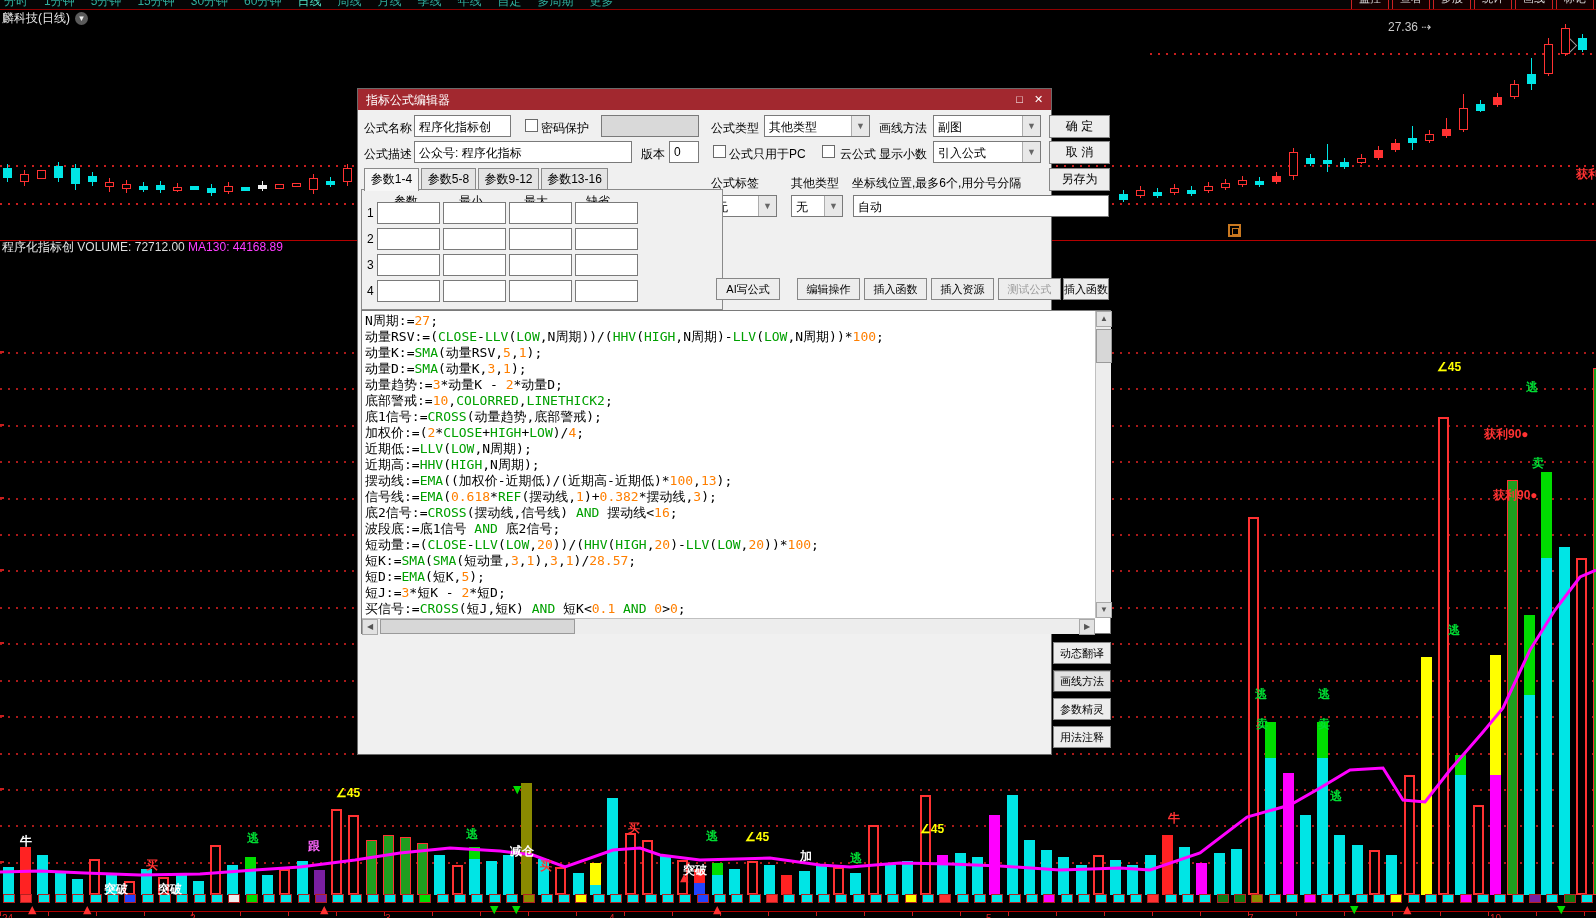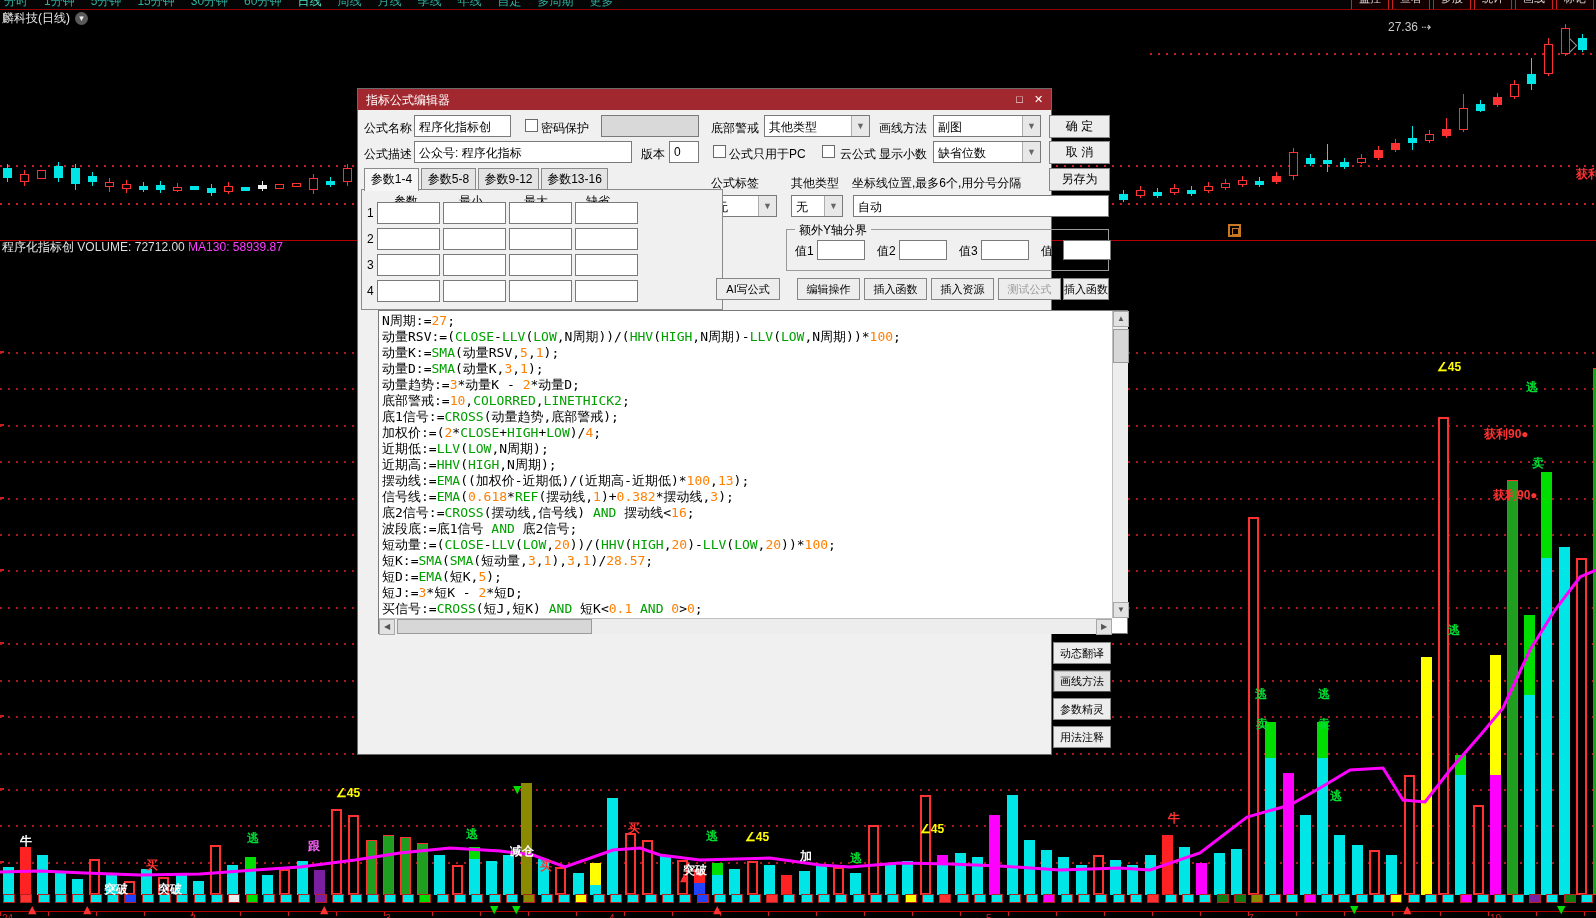--- a/index.html
+++ b/index.html
@@ -97,21 +97,21 @@
     <span class="stock-dd">▾</span>
   </div>
 
   <div class="abs" id="chart" style="left:0;top:0;width:1596px;height:918px">
     <div class="pricelabel" style="left:1388px;top:20px"><span>27.36</span> ⇢</div>
     <div class="diamond" style="left:1564px;top:40px"></div>
     <div class="sqmarker" style="left:1228px;top:224px"></div>
     <div class="indheader">
       <span style="color:#e8e8e8">程序化指标创</span>
       <span style="color:#dcdcdc"> <span>VOLUME:</span> <span>72712.00</span></span>
-      <span style="color:#ff3dff"> <span>MA130:</span> <span>58939.87</span></span>
+      <span style="color:#ff3dff"> <span>MA130:</span> <span>44168.89</span></span>
     </div>
     <svg id="maline" style="position:absolute;left:0;top:540px;z-index:3" width="1596" height="378">
         <polyline points="0,332 40,331 85,333 140,335 200,334 255,330 300,327 355,320 400,313 450,308 500,311 533,315 565,327 613,310 640,308 660,315 700,320 770,318 820,325 850,327 900,323 950,324 1000,326 1060,330 1120,328 1150,330 1200,313 1247,277 1290,265 1320,248 1350,230 1383,228 1403,260 1425,262 1450,230 1483,192 1503,168 1530,110 1555,70 1580,37 1596,30" fill="none" stroke="#ff00ff" stroke-width="3"></polyline>
       </svg>
   <div class="dot" style="left: 0px; top: 165px; width: 1596px;"></div>
       <div class="dot" style="left: 0px; top: 203px; width: 1596px;"></div>
       <div class="dot" style="left: 1150px; top: 53px; width: 446px;"></div>
       <div class="solidline" style="left: 0px; top: 240px; width: 1596px;"></div>
       <div class="dot" style="left: 0px; top: 352px; width: 1596px; opacity: 0.85;"></div>
       <div class="dot" style="left: 0px; top: 388px; width: 1596px; opacity: 0.85;"></div>
@@ -483,21 +483,21 @@
       <span class="ttl">指标公式编辑器</span>
       <span class="tbico" style="right:24px">□</span>
       <span class="tbico" style="right:5px">✕</span>
     </div>
 
     <span class="lbl" style="left:6px;top:31px">公式名称</span>
     <div class="inp" style="left:56px;top:26px;width:97px">程序化指标创</div>
     <span class="cb" style="left:167px;top:30px"></span>
     <span class="lbl" style="left:183px;top:31px">密码保护</span>
     <div class="inp dis" style="left:243px;top:26px;width:98px"></div>
-    <span class="lbl" style="left:353px;top:31px">底部警戒</span>
+    <span class="lbl" style="left:353px;top:31px">公式类型</span>
     <div class="sel" style="left:406px;top:26px;width:106px">
       <span class="val">其他类型</span>
         <span class="sarr">▼</span>
     </div>
     <span class="lbl" style="left:521px;top:31px">画线方法</span>
     <div class="sel" style="left:575px;top:26px;width:108px">
       <span class="val">副图</span>
         <span class="sarr">▼</span>
     </div>
     <div class="btn" style="left:691px;top:26px;width:61px">确 定</div>
@@ -505,21 +505,21 @@
     <span class="lbl" style="left:6px;top:57px">公式描述</span>
     <div class="inp" style="left:56px;top:52px;width:218px">公众号: 程序化指标</div>
     <span class="lbl" style="left:283px;top:57px">版本</span>
     <div class="inp" style="left:311px;top:52px;width:30px">0</div>
     <span class="cb" style="left:355px;top:56px"></span>
     <span class="lbl" style="left:371px;top:57px">公式只用于PC</span>
     <span class="cb" style="left:464px;top:56px"></span>
     <span class="lbl" style="left:482px;top:57px">云公式</span>
     <span class="lbl" style="left:521px;top:57px">显示小数</span>
     <div class="sel" style="left:575px;top:52px;width:108px">
-      <span class="val">缺省位数</span>
+      <span class="val">引入公式</span>
         <span class="sarr">▼</span>
     </div>
     <div class="btn" style="left:691px;top:52px;width:61px">取 消</div>
     <div class="btn" style="left:691px;top:79px;width:61px">另存为</div>
 
     <div class="tab act" style="left: 6px; top: 79px; width: 55px;">参数1-4</div>
       <div class="tab" style="left: 63px; top: 79px; width: 55px;">参数5-8</div>
       <div class="tab" style="left: 120px; top: 79px; width: 61px;">参数9-12</div>
       <div class="tab" style="left: 183px; top: 79px; width: 67px;">参数13-16</div>
       <div id="tabs"></div>
@@ -532,36 +532,24 @@
     </div>
     <div class="sel" style="left:433px;top:106px;width:52px">
       <span class="val">无</span>
         <span class="sarr">▼</span>
     </div>
     <div class="inp" style="left:495px;top:106px;width:256px">自动</div>
 
     <div class="panel" style="left:3px;top:100px;width:362px;height:121px"></div>
     <div id="pgrid"></div>
 
-    <div class="group" style="left:428px;top:140px;width:323px;height:42px">
-      <span class="gt">额外Y轴分界</span>
-      <div id="ygroup-items"></div>
-    <div class="lbl" style="left: 8px; top: 13px;">值1</div>
-        <div class="inp" style="left: 30px; top: 10px; width: 48px; height: 20px;"></div>
-        <div class="lbl" style="left: 90px; top: 13px;">值2</div>
-        <div class="inp" style="left: 112px; top: 10px; width: 48px; height: 20px;"></div>
-        <div class="lbl" style="left: 172px; top: 13px;">值3</div>
-        <div class="inp" style="left: 194px; top: 10px; width: 48px; height: 20px;"></div>
-        <div class="lbl" style="left: 254px; top: 13px;">值4</div>
-        <div class="inp" style="left: 276px; top: 10px; width: 48px; height: 20px;"></div>
-      </div>
 
     <div id="actions"></div>
 
-    <div class="edwrap" style="left:20px;top:221px;width:750px;height:324px">
+    <div class="edwrap" style="left:3px;top:221px;width:750px;height:324px">
       <div class="codearea" id="codearea" style="width:733px;height:307px"><div class="cl"><span class="tk-d">N周期:=</span><span class="tk-n">27</span><span class="tk-d">;</span></div><div class="cl"><span class="tk-d">动量RSV:=(</span><span class="tk-k">CLOSE</span><span class="tk-d">-</span><span class="tk-k">LLV</span><span class="tk-d">(</span><span class="tk-k">LOW</span><span class="tk-d">,N周期))/(</span><span class="tk-k">HHV</span><span class="tk-d">(</span><span class="tk-k">HIGH</span><span class="tk-d">,N周期)-</span><span class="tk-k">LLV</span><span class="tk-d">(</span><span class="tk-k">LOW</span><span class="tk-d">,N周期))*</span><span class="tk-n">100</span><span class="tk-d">;</span></div><div class="cl"><span class="tk-d">动量K:=</span><span class="tk-k">SMA</span><span class="tk-d">(动量RSV,</span><span class="tk-n">5</span><span class="tk-d">,</span><span class="tk-n">1</span><span class="tk-d">);</span></div><div class="cl"><span class="tk-d">动量D:=</span><span class="tk-k">SMA</span><span class="tk-d">(动量K,</span><span class="tk-n">3</span><span class="tk-d">,</span><span class="tk-n">1</span><span class="tk-d">);</span></div><div class="cl"><span class="tk-d">动量趋势:=</span><span class="tk-n">3</span><span class="tk-d">*动量K - </span><span class="tk-n">2</span><span class="tk-d">*动量D;</span></div><div class="cl"><span class="tk-d">底部警戒:=</span><span class="tk-n">10</span><span class="tk-d">,</span><span class="tk-k">COLORRED</span><span class="tk-d">,</span><span class="tk-k">LINETHICK2</span><span class="tk-d">;</span></div><div class="cl"><span class="tk-d">底1信号:=</span><span class="tk-k">CROSS</span><span class="tk-d">(动量趋势,底部警戒);</span></div><div class="cl"><span class="tk-d">加权价:=(</span><span class="tk-n">2</span><span class="tk-d">*</span><span class="tk-k">CLOSE</span><span class="tk-d">+</span><span class="tk-k">HIGH</span><span class="tk-d">+</span><span class="tk-k">LOW</span><span class="tk-d">)/</span><span class="tk-n">4</span><span class="tk-d">;</span></div><div class="cl"><span class="tk-d">近期低:=</span><span class="tk-k">LLV</span><span class="tk-d">(</span><span class="tk-k">LOW</span><span class="tk-d">,N周期);</span></div><div class="cl"><span class="tk-d">近期高:=</span><span class="tk-k">HHV</span><span class="tk-d">(</span><span class="tk-k">HIGH</span><span class="tk-d">,N周期);</span></div><div class="cl"><span class="tk-d">摆动线:=</span><span class="tk-k">EMA</span><span class="tk-d">((加权价-近期低)/(近期高-近期低)*</span><span class="tk-n">100</span><span class="tk-d">,</span><span class="tk-n">13</span><span class="tk-d">);</span></div><div class="cl"><span class="tk-d">信号线:=</span><span class="tk-k">EMA</span><span class="tk-d">(</span><span class="tk-n">0.618</span><span class="tk-d">*</span><span class="tk-k">REF</span><span class="tk-d">(摆动线,</span><span class="tk-n">1</span><span class="tk-d">)+</span><span class="tk-n">0.382</span><span class="tk-d">*摆动线,</span><span class="tk-n">3</span><span class="tk-d">);</span></div><div class="cl"><span class="tk-d">底2信号:=</span><span class="tk-k">CROSS</span><span class="tk-d">(摆动线,信号线) </span><span class="tk-k">AND</span><span class="tk-d"> 摆动线&lt;</span><span class="tk-n">16</span><span class="tk-d">;</span></div><div class="cl"><span class="tk-d">波段底:=底1信号 </span><span class="tk-k">AND</span><span class="tk-d"> 底2信号;</span></div><div class="cl"><span class="tk-d">短动量:=(</span><span class="tk-k">CLOSE</span><span class="tk-d">-</span><span class="tk-k">LLV</span><span class="tk-d">(</span><span class="tk-k">LOW</span><span class="tk-d">,</span><span class="tk-n">20</span><span class="tk-d">))/(</span><span class="tk-k">HHV</span><span class="tk-d">(</span><span class="tk-k">HIGH</span><span class="tk-d">,</span><span class="tk-n">20</span><span class="tk-d">)-</span><span class="tk-k">LLV</span><span class="tk-d">(</span><span class="tk-k">LOW</span><span class="tk-d">,</span><span class="tk-n">20</span><span class="tk-d">))*</span><span class="tk-n">100</span><span class="tk-d">;</span></div><div class="cl"><span class="tk-d">短K:=</span><span class="tk-k">SMA</span><span class="tk-d">(</span><span class="tk-k">SMA</span><span class="tk-d">(短动量,</span><span class="tk-n">3</span><span class="tk-d">,</span><span class="tk-n">1</span><span class="tk-d">),</span><span class="tk-n">3</span><span class="tk-d">,</span><span class="tk-n">1</span><span class="tk-d">)/</span><span class="tk-n">28.57</span><span class="tk-d">;</span></div><div class="cl"><span class="tk-d">短D:=</span><span class="tk-k">EMA</span><span class="tk-d">(短K,</span><span class="tk-n">5</span><span class="tk-d">);</span></div><div class="cl"><span class="tk-d">短J:=</span><span class="tk-n">3</span><span class="tk-d">*短K - </span><span class="tk-n">2</span><span class="tk-d">*短D;</span></div><div class="cl"><span class="tk-d">买信号:=</span><span class="tk-k">CROSS</span><span class="tk-d">(短J,短K) </span><span class="tk-k">AND</span><span class="tk-d"> 短K&lt;</span><span class="tk-n">0.1</span><span class="tk-d"> </span><span class="tk-k">AND</span><span class="tk-d"> </span><span class="tk-n">0</span><span class="tk-d">&gt;</span><span class="tk-n">0</span><span class="tk-d">;</span></div></div>
       <div class="sb" style="left:733px;top:0;width:16px;height:307px;border-left:1px solid #c0c0c0">
         <div class="sbtn" style="left:0;top:0;width:16px;height:16px;line-height:14px">▲</div>
         <div class="thumb" style="left:0;top:18px;width:16px;height:34px"></div>
         <div class="sbtn" style="left:0;bottom:0;width:16px;height:16px;line-height:14px">▼</div>
       </div>
       <div class="sb" style="left:0;top:307px;width:733px;height:16px;border-top:1px solid #c0c0c0">
         <div class="sbtn" style="left:0;top:0;width:16px;height:16px;line-height:14px">◀</div>
         <div class="thumb" style="left:18px;top:0;width:195px;height:15px"></div>
         <div class="sbtn" style="right:0;top:0;width:16px;height:16px;line-height:14px">▶</div>

